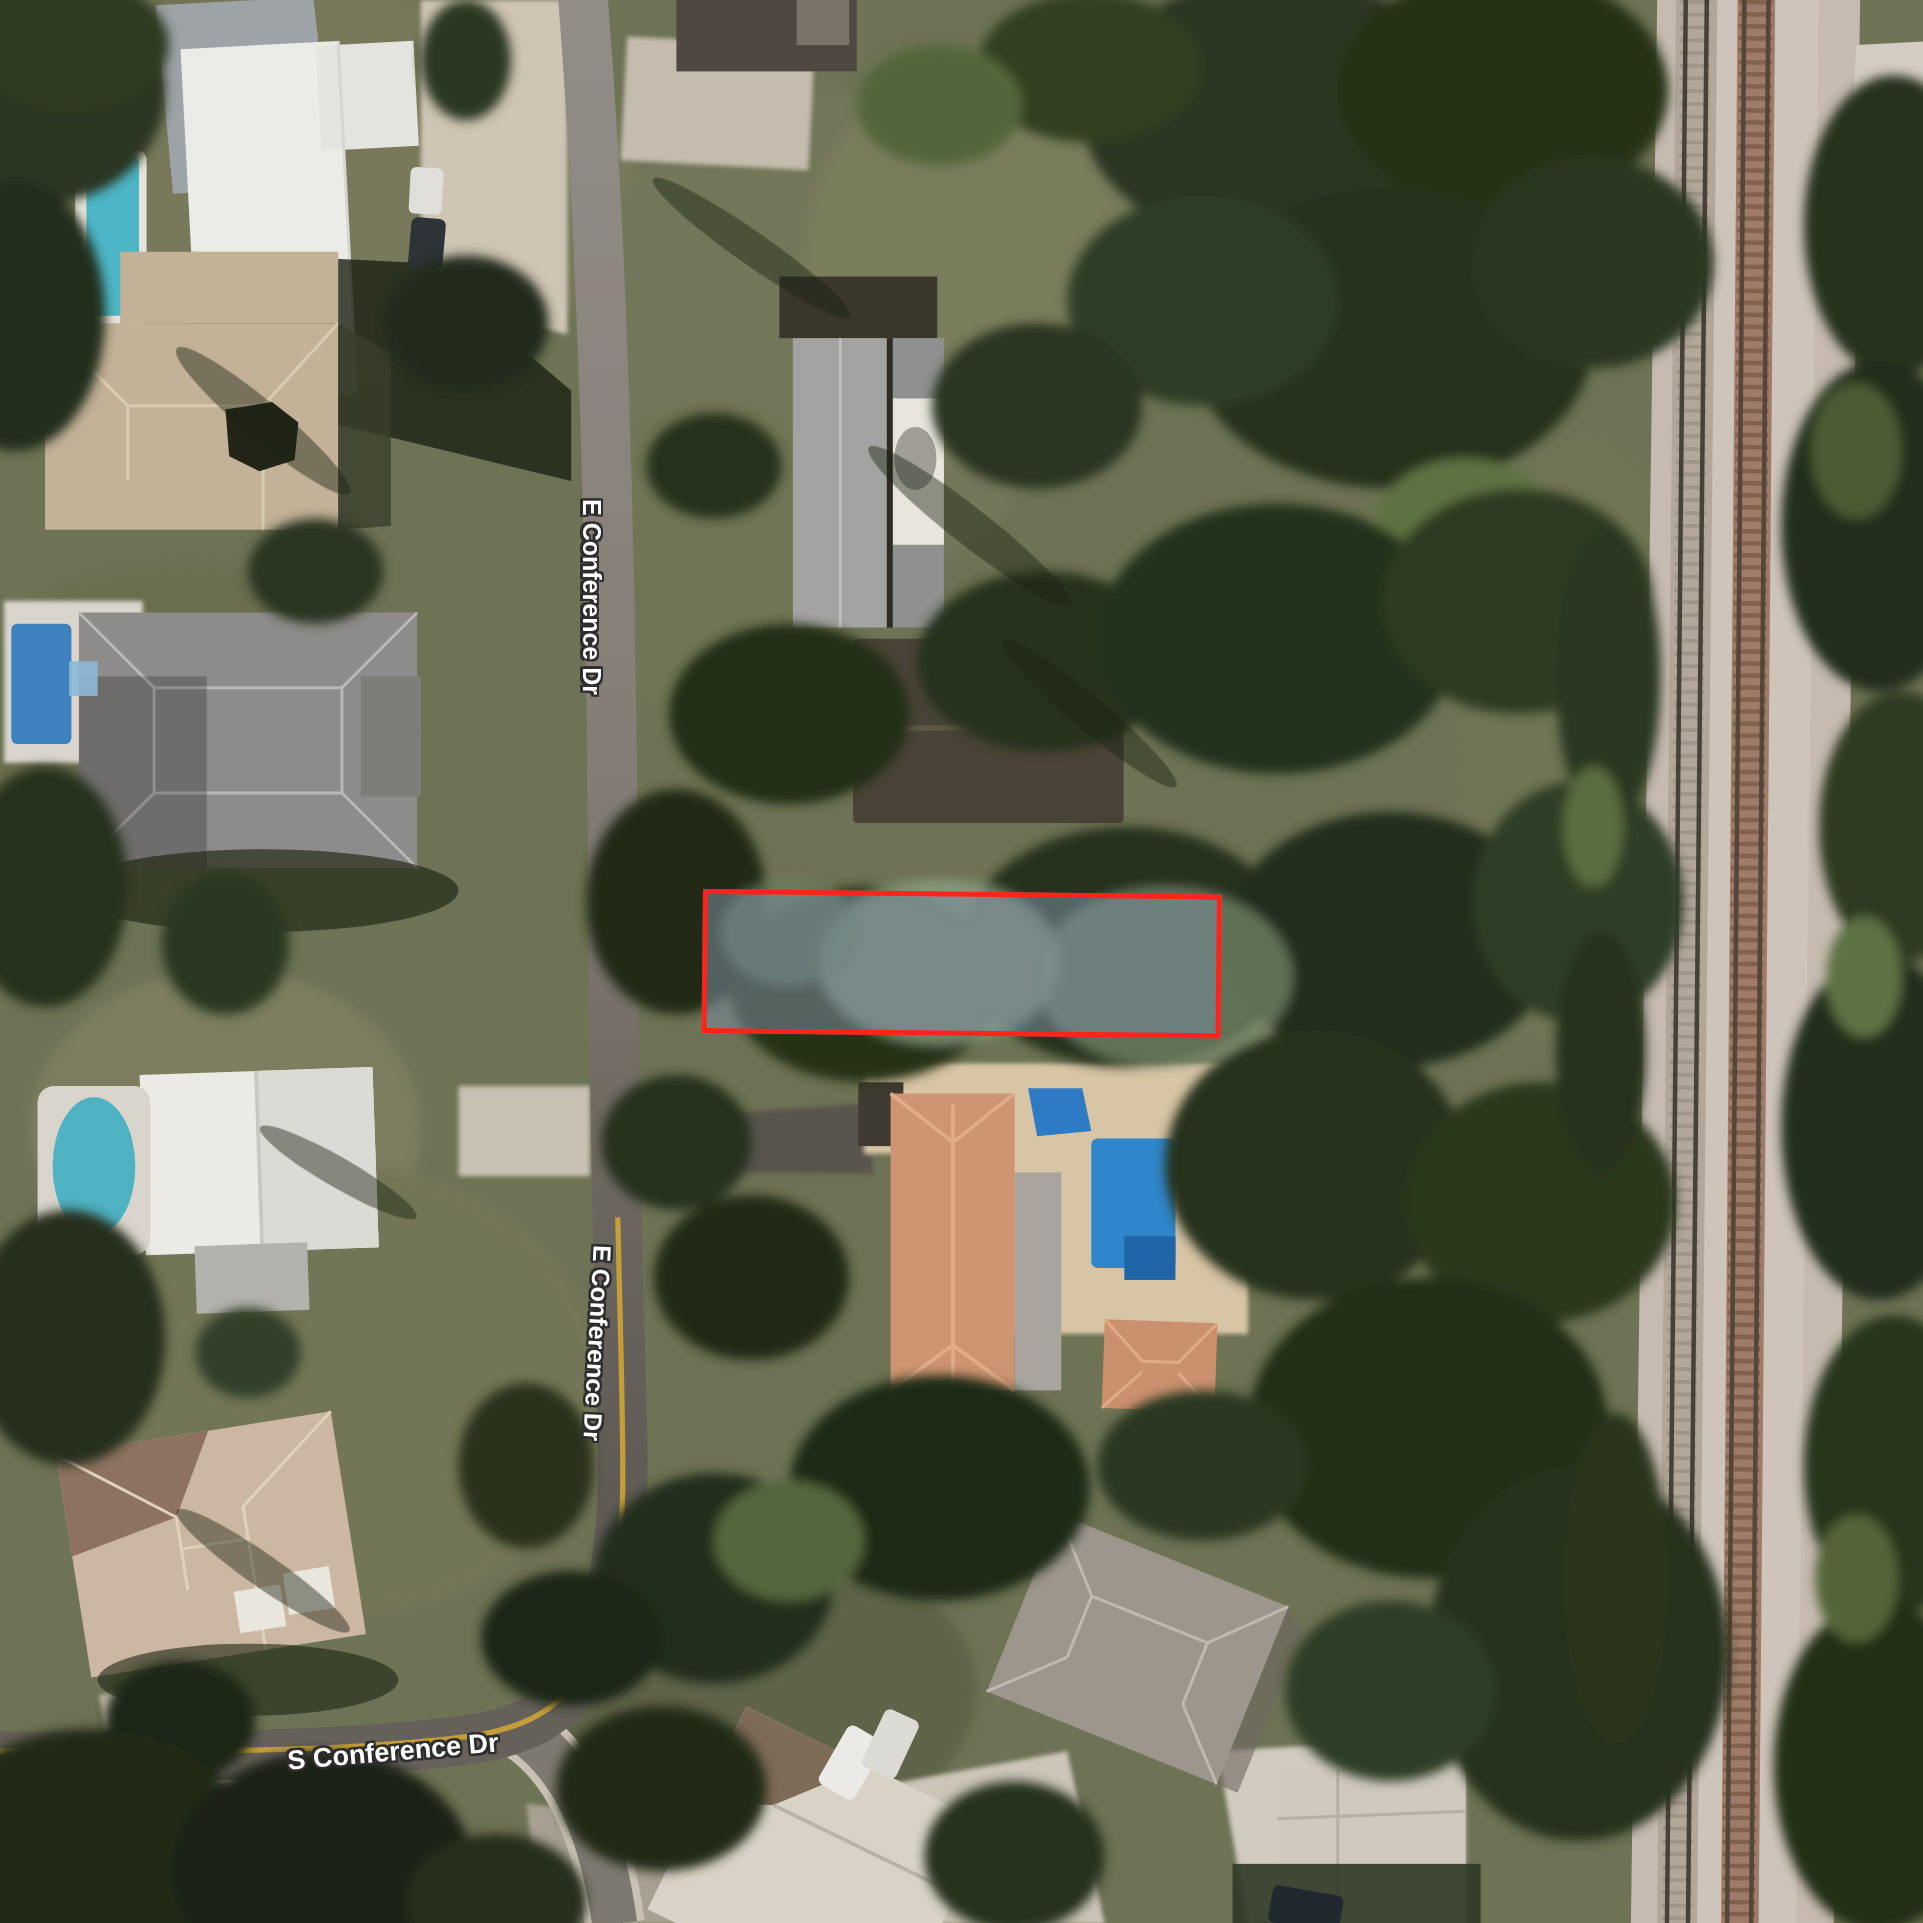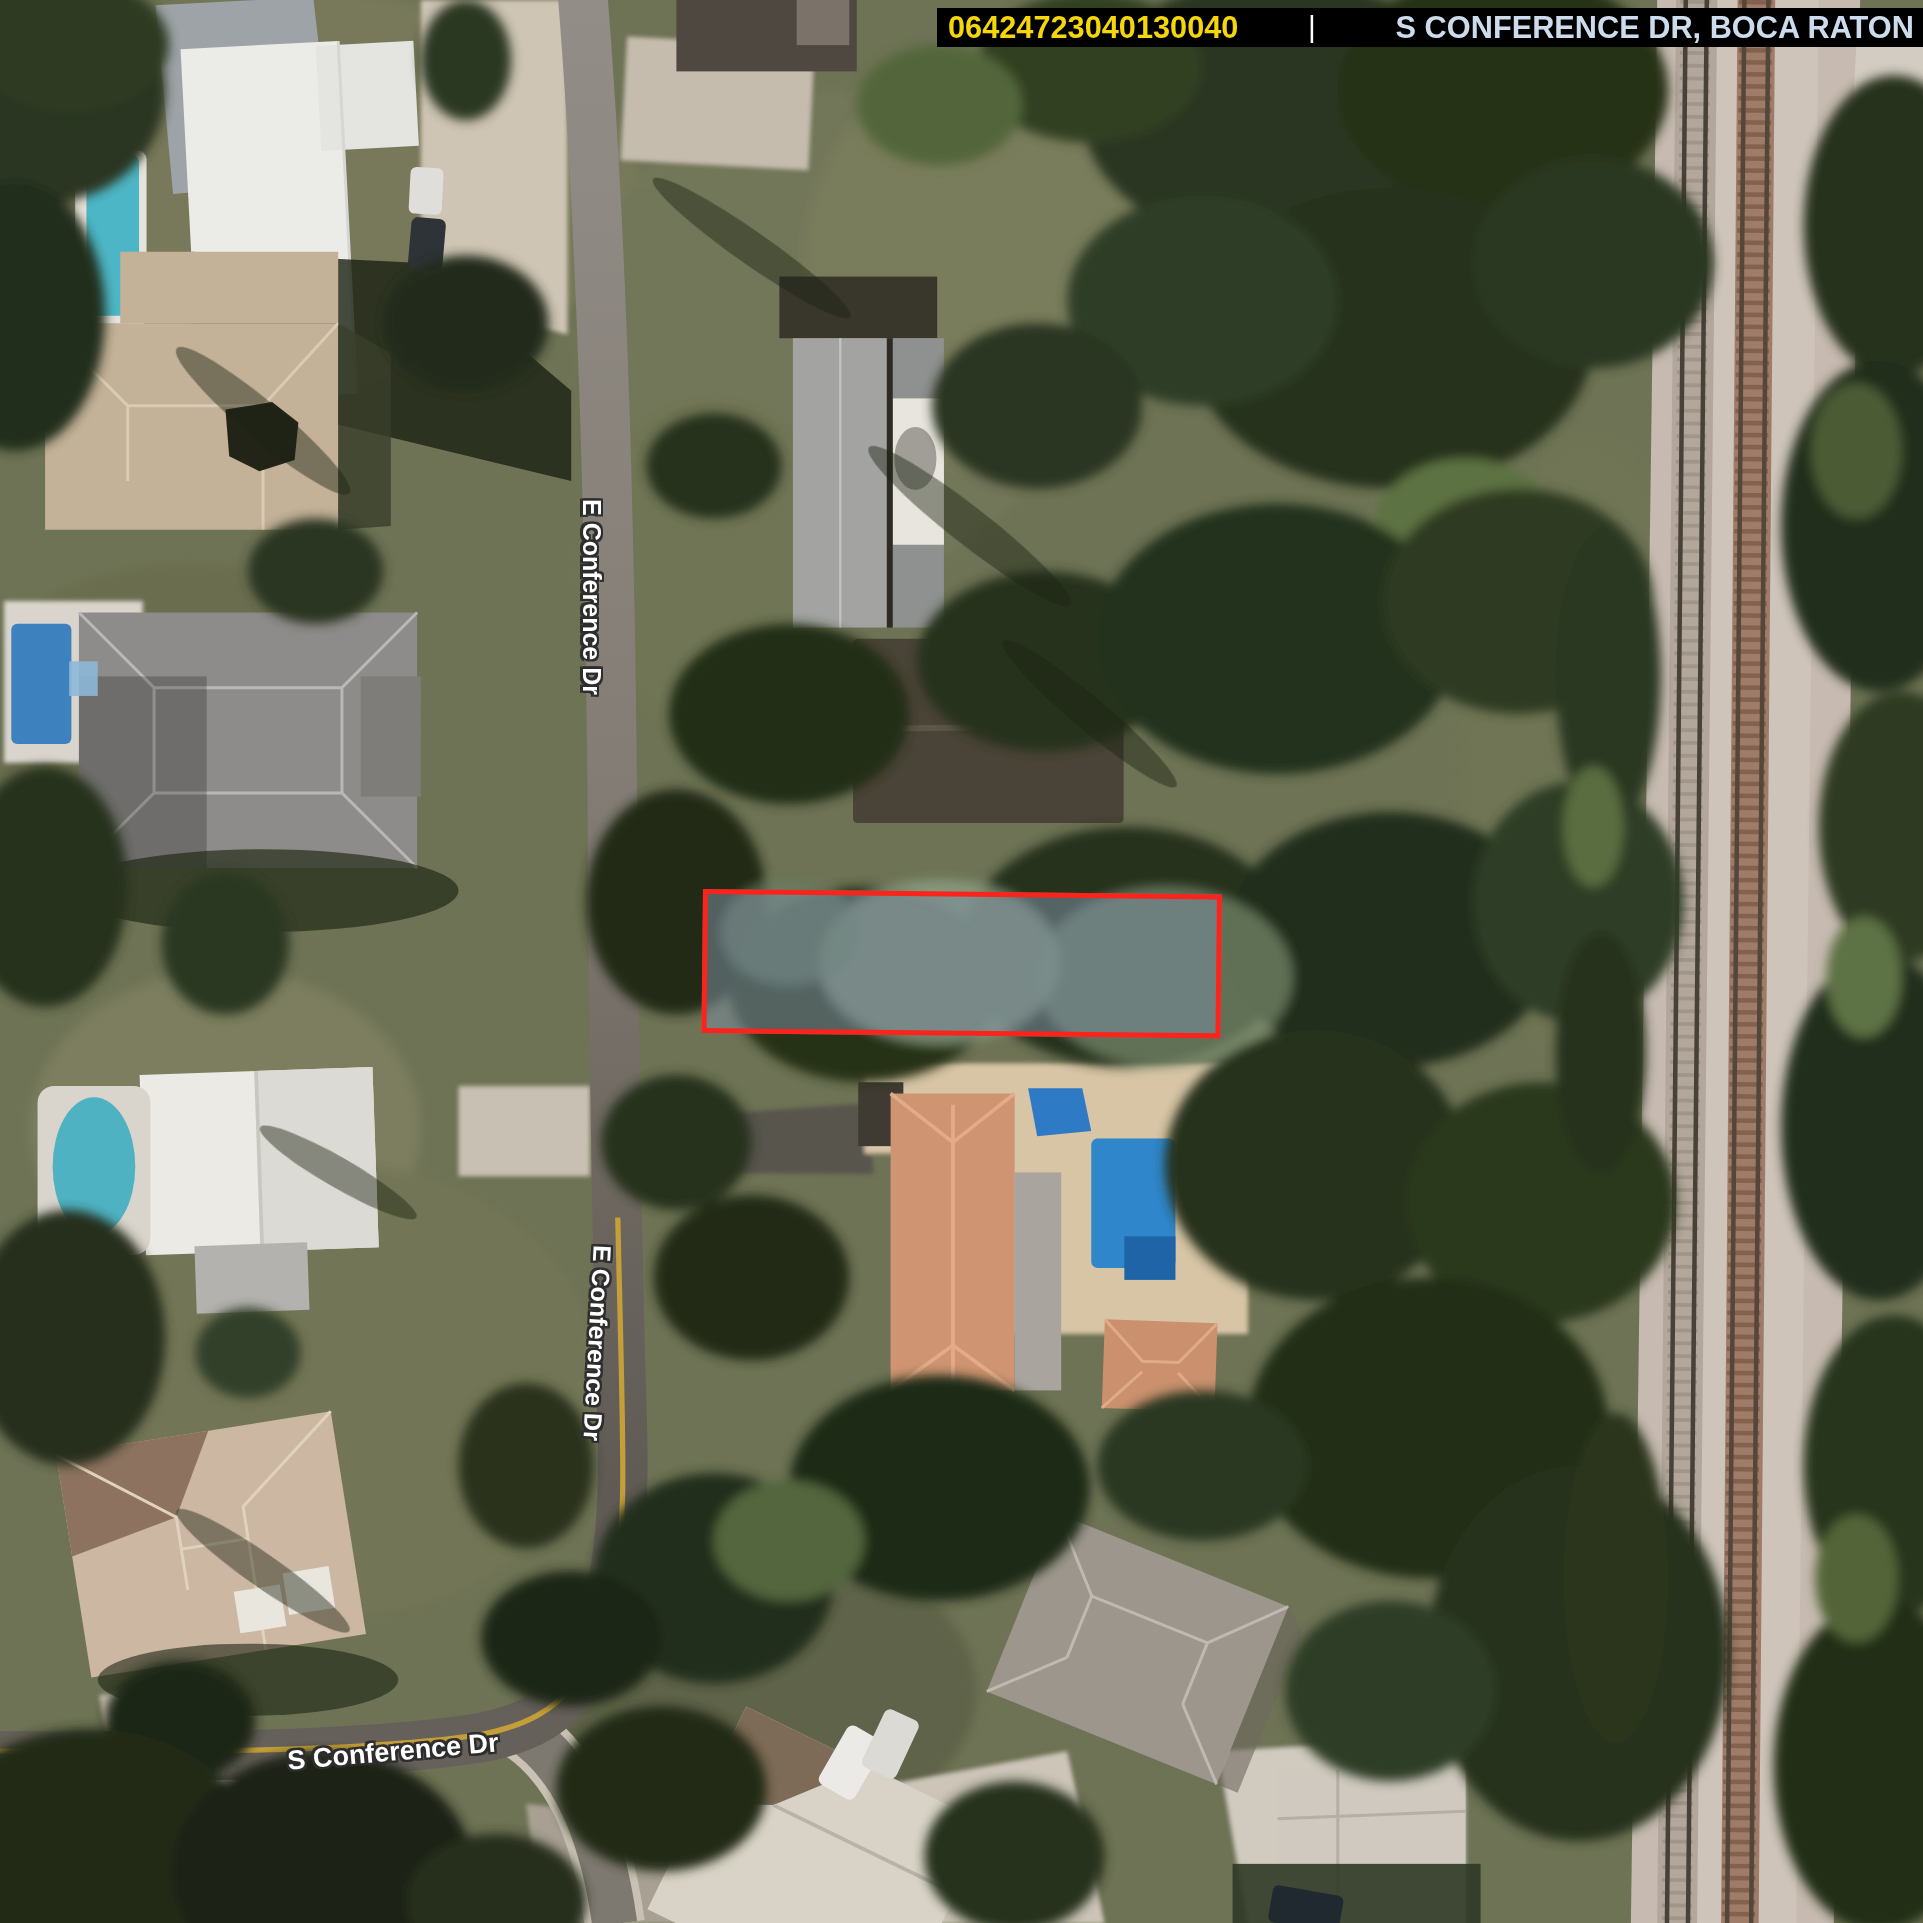--- a/index.html
+++ b/index.html
@@ -296,20 +296,15 @@
     <ellipse cx="1450" cy="950" rx="150" ry="22" fill="#1c2413" transform="rotate(40 1450 950)"></ellipse>
   </g>
 </svg>
 
   <div class="parcel" style="border-color: rgb(251, 36, 28); background-color: rgba(122, 140, 158, 0.55);"></div>
 
   <div class="street-label" id="lbl-econf-n">E Conference Dr</div>
   <div class="street-label" id="lbl-econf-s">E Conference Dr</div>
   <div class="street-label" id="lbl-sconf">S Conference Dr</div>
 
-  <div class="header" style="background: rgb(0, 0, 0);">
-    <span class="pid" style="color: rgb(245, 214, 10);">06424723040130040</span>
-    <span class="sep" style="color: rgb(255, 255, 255);">|</span>
-    <span class="addr" style="color: rgb(205, 220, 236);">S CONFERENCE DR, BOCA RATON</span>
-  </div>
 
 </div>
 
 
 </body></html>

